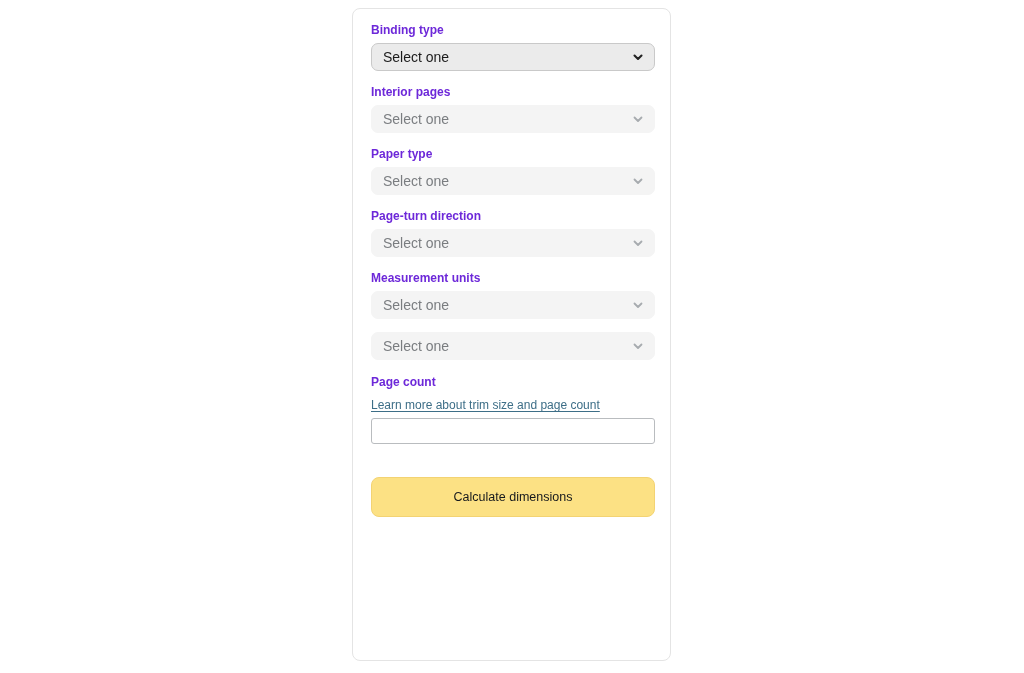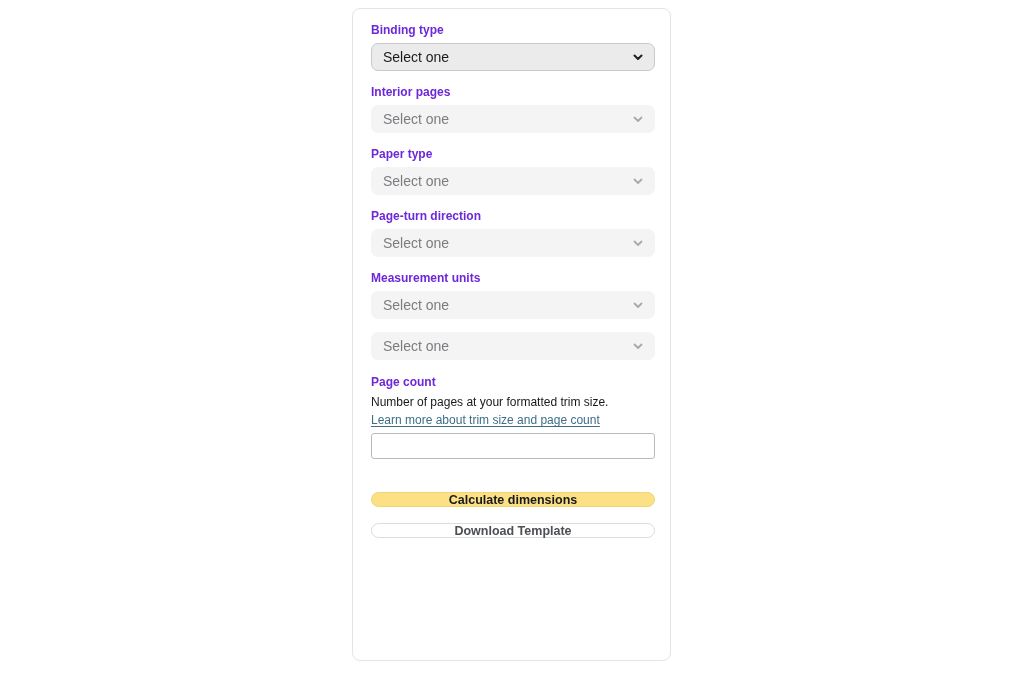--- a/index.html
+++ b/index.html
@@ -126,26 +126,25 @@
     padding: 0 8px;
     outline: none;
   }
 
   
   .btn {
     display: flex;
     align-items: center;
     justify-content: center;
     width: 284px;
-    height: 15px;
+    height: 40px;
     border-radius: 8px;
     font-size: 12.5px;
     cursor: pointer;
     user-select: none;
-    font-weight: bold;
   }
   .btn-calculate {
     margin-top: 33px;
     background: #fce184;
     border: 1px solid #f3d373;
     color: #16191d;
   }
   .btn-download {
     margin-top: 16px;
     background: #ffffff;
@@ -224,28 +223,24 @@
       <div class="select disabled">
         <span class="select-value">Select one</span>
         <svg class="chev" viewBox="0 0 12 12">
           <path d="M2.5 4.5 L6 8 L9.5 4.5" fill="none" stroke-linecap="round" stroke-linejoin="round"></path>
         </svg>
       </div>
     </div>
 
     <div class="pagecount-block">
       <div class="field-label">Page count</div>
-      <div class="pagecount-desc">Number of pages at your formatted trim size.</div>
       <a class="pagecount-link" href="#">Learn more about trim size and page count</a>
       <input class="pagecount-input" type="text" placeholder="" style="">
     </div>
 
     <div class="btn btn-calculate">
       <span>Calculate dimensions</span>
     </div>
 
-    <div class="btn btn-download">
-      <span>Download Template</span>
-    </div>
 
 
   </div>
 </div>
 
 </body></html>

